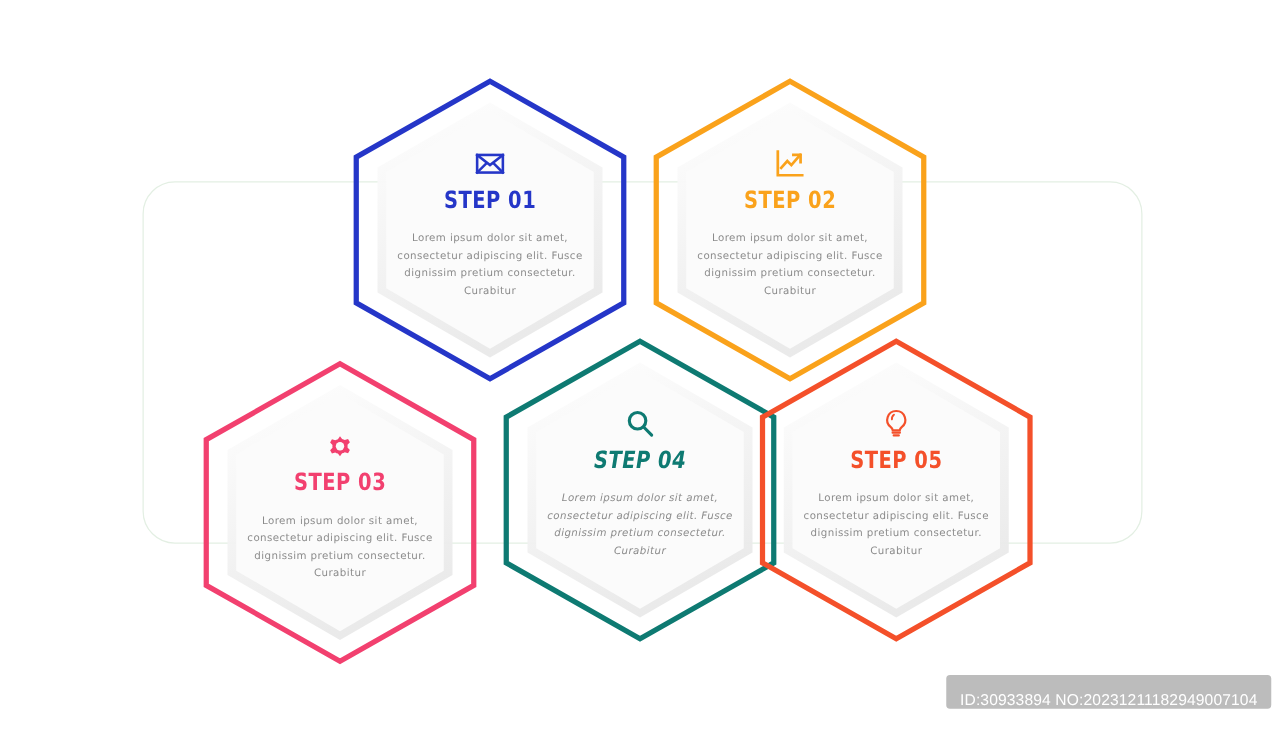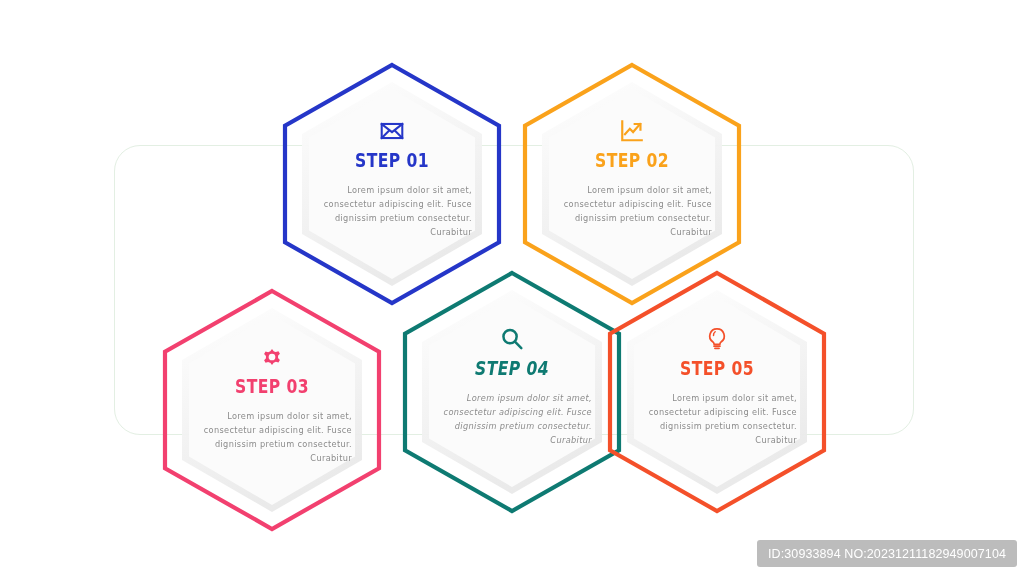--- a/index.html
+++ b/index.html
@@ -51,21 +51,21 @@
     position: absolute;
     left: 0;
     top: 0;
     width: 220px;
     height: 244px;
     display: flex;
     flex-direction: column;
     align-items: center;
     justify-content: flex-start;
     padding-top: 56px;
-    text-align: right;
+    text-align: center;
     pointer-events: none;
   }
 
   .hex-icon {
     width: 26px;
     height: 26px;
     display: block;
     margin-bottom: 7px;
   }
   .hex-icon svg { position: static; width: 26px; height: 26px; }
@@ -120,21 +120,21 @@
   
   .id-badge {
     position: absolute;
     left: 757px;
     top: 540px;
     width: 260px;
     height: 27px;
     background: #bcbcbc;
     border-radius: 3px;
     display: flex;
-    align-items: center;
+    align-items: flex-end;
     justify-content: center;
     color: #ffffff;
     font-family: "Liberation Sans", sans-serif;
     font-size: 12.5px;
     letter-spacing: 0.1px;
   }
 </style>
 </head>
 <body>
 

